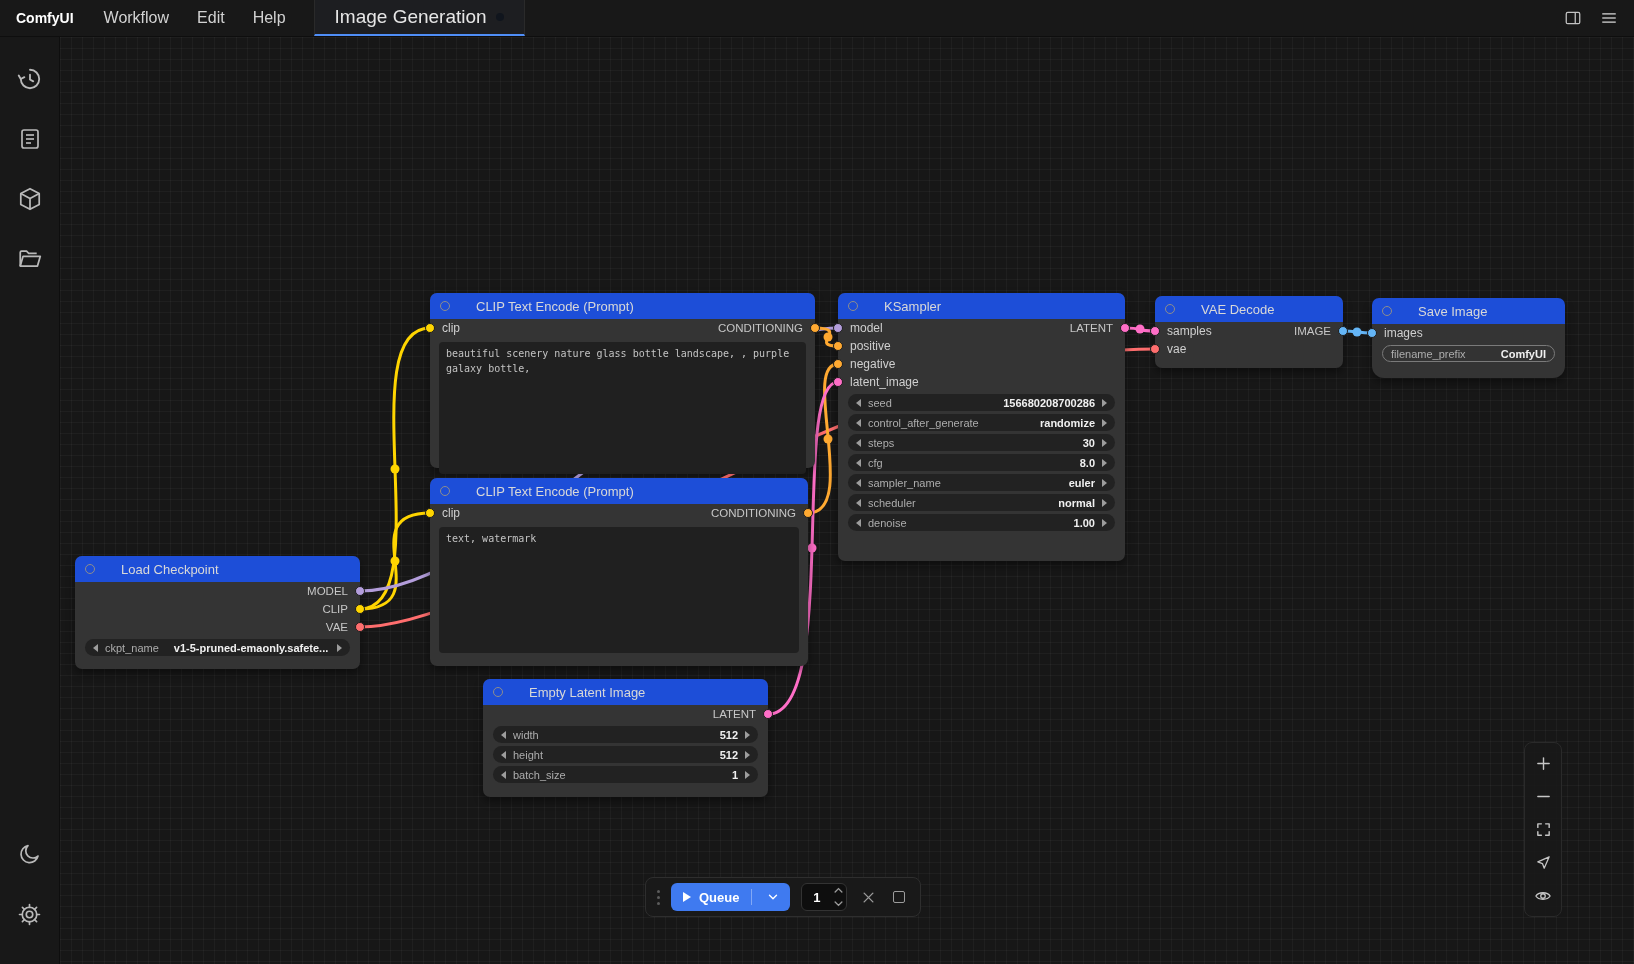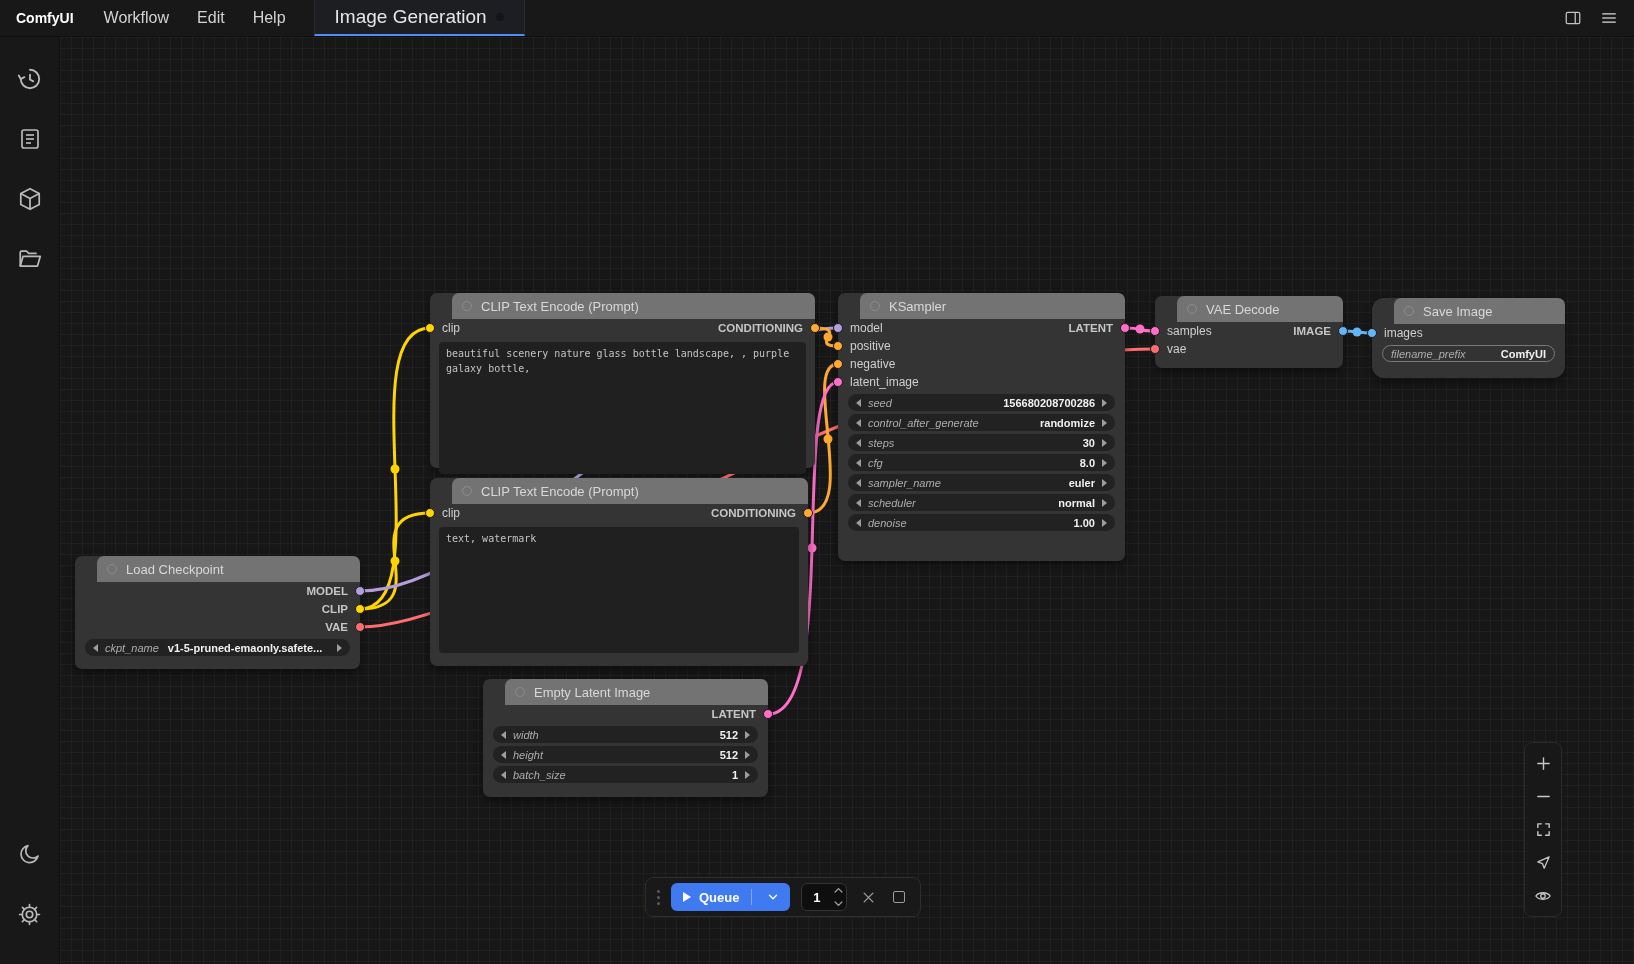--- a/index.html
+++ b/index.html
@@ -47,48 +47,48 @@
     background-size:11px 11px;
   }
   .links-layer { position:absolute; left:0; top:0; z-index:1; }
 
   
   .node {
     position:absolute; background:#343434; border-radius:7px;
     box-shadow:0 4px 10px rgba(0,0,0,0.45); z-index:2; font-size:12px;
   }
   .node-header {
-    height:26px; background:#737373; border-radius:7px 7px 0 0;
-    display:flex; align-items:center; gap:9px; padding:0 10px;
-    color:#d8d8d8; font-size:13px; cursor:default;margin-left:22px;
+    height:26px; background:#1d4ed8; border-radius:7px 7px 0 0;
+    display:flex; align-items:center; gap:26px; padding:0 10px;
+    color:#d8d8d8; font-size:13px; cursor:default;
   }
   .collapse-dot { width:10px; height:10px; border-radius:50%; border:1.5px solid #8d8d8d; flex:0 0 auto; }
   .slot-row { position:relative; height:18px; display:flex; align-items:center; padding:0 12px; }
   .slot-label-in  { color:#cfcfcf; font-size:12px; }
-  .slot-label-out { margin-left:auto; color:#c6c6c6; font-size:11.5px; font-weight:700; }
+  .slot-label-out { margin-left:auto; color:#c6c6c6; font-size:11.5px; font-weight:400; }
   .dot {
     position:absolute; width:10px; height:10px; border-radius:50%;
     top:50%; transform:translateY(-50%); border:1px solid #1d1d1d;
   }
   .dot.in  { left:-5px; }
   .dot.out { right:-5px; }
   .c-model  { background:#B39DDB; }
   .c-clip   { background:#FFD500; }
   .c-vae    { background:#FF6E6E; }
   .c-cond   { background:#FFA931; }
   .c-latent { background:#FF6EC7; }
   .c-image  { background:#64B5F6; }
 
   .widget {
     height:17px; margin:3px 10px; border-radius:9px; background:#222222;
     display:flex; align-items:center; gap:7px; padding:0 8px; font-size:11px;
   }
-  .w-label { color:#adadad; white-space:nowrap;font-style:italic; }
+  .w-label { color:#adadad; white-space:nowrap; }
   .w-value { margin-left:auto; color:#f0f0f0; font-weight:700; white-space:nowrap; }
-  .w-value.inline { margin-left:2px; }
+  .w-value.inline { margin-left:8px; }
   .warrow { width:0; height:0; border-top:4px solid transparent; border-bottom:4px solid transparent; flex:0 0 auto; }
   .warrow.left  { border-right:5px solid #9d9d9d; }
   .warrow.right { border-left:5px solid #9d9d9d; margin-left:auto; }
   .warrow.right.after-value { margin-left:0; }
   .widget.outlined { background:#333333; border:1px solid #7a7a7a; }
 
   .prompt-box {
     margin:5px 9px 9px; background:#202020; border-radius:4px; padding:5px 7px;
     color:#c3c3c3; font-family:"DejaVu Sans Mono", monospace; font-size:10px; line-height:1.45;
     overflow:hidden;

